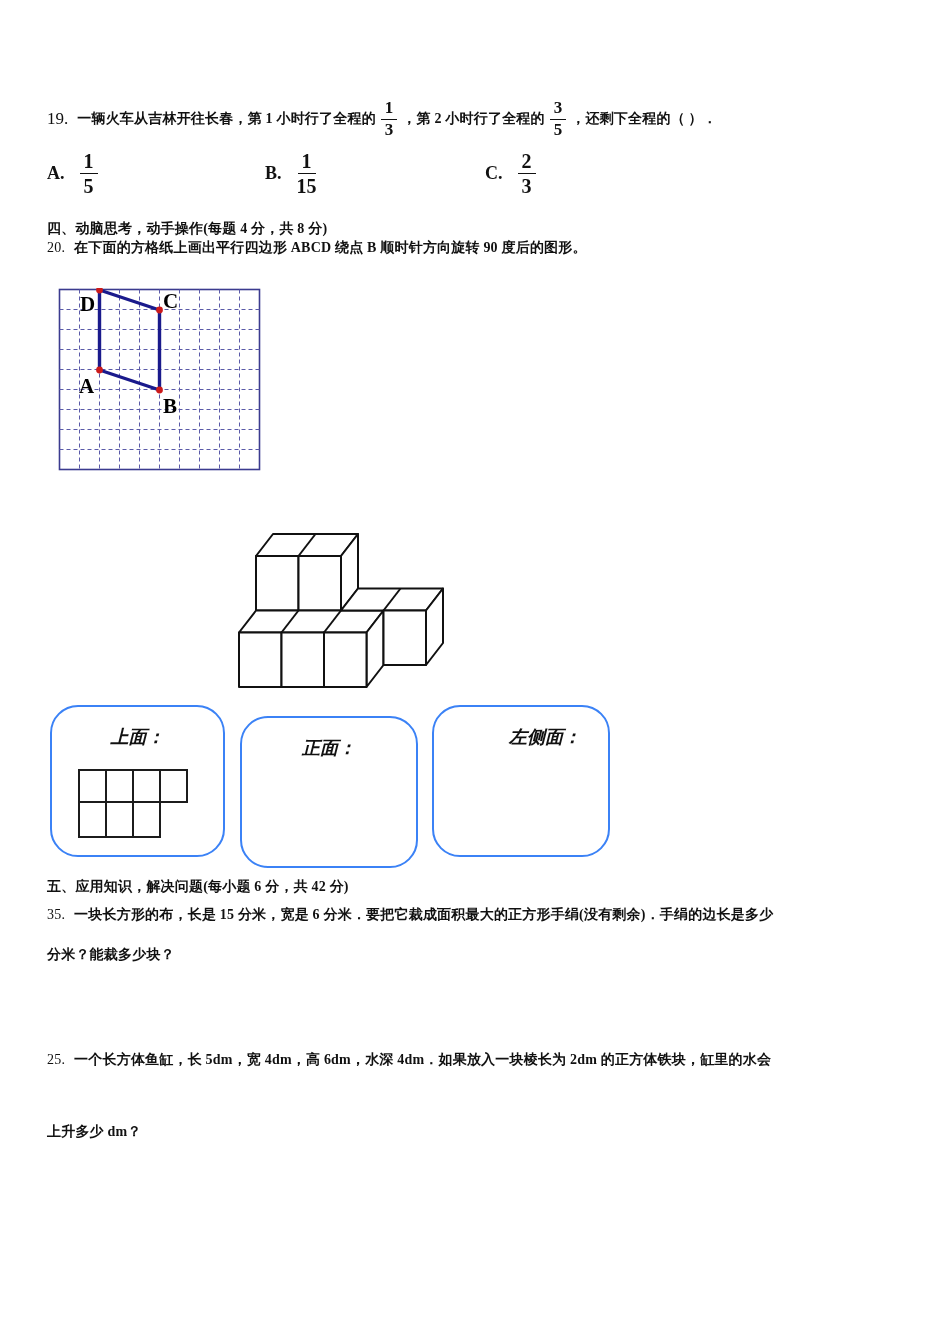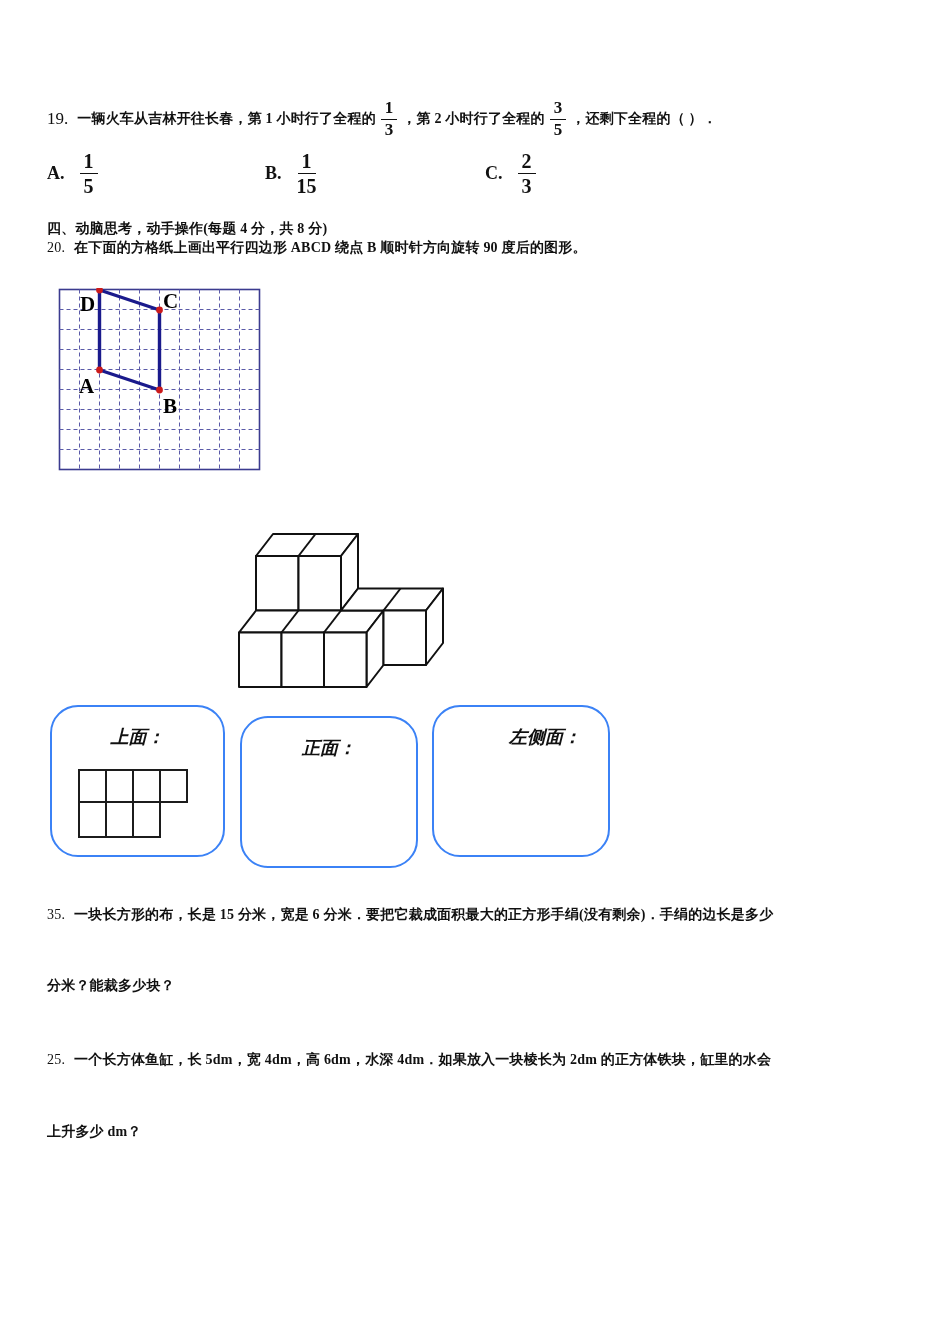--- a/index.html
+++ b/index.html
@@ -154,20 +154,21 @@
       </g>
     </svg>
   </div>
   <div class="ansbox" style="left:240px; width:178px;margin-top:11px;">
     <span class="blabel">正面：</span>
   </div>
   <div class="ansbox" style="left:432px; width:178px;padding-left:48px;">
     <span class="blabel">左侧面：</span>
   </div>
 
+  <div class="tline" style="top:878px;">五、应用知识，解决问题(每小题 6 分，共 42 分)</div>
 
   <div class="tline" style="top:906px;"><span class="qnum">35.</span><span>一块长方形的布，长是 15 分米，宽是 6 分米．要把它裁成面积最大的正方形手绢(没有剩余)．手绢的边长是多少</span></div>
-  <div class="tline" style="top:946px;margin-top:31px;">分米？能裁多少块？</div>
+  <div class="tline" style="top:946px;">分米？能裁多少块？</div>
 
   <div class="tline" style="top:1051px;"><span class="qnum">25.</span><span>一个长方体鱼缸，长 5dm，宽 4dm，高 6dm，水深 4dm．如果放入一块棱长为 2dm 的正方体铁块，缸里的水会</span></div>
   <div class="tline" style="top:1123px;">上升多少 dm？</div>
 
 </div>
 
 </body></html>

